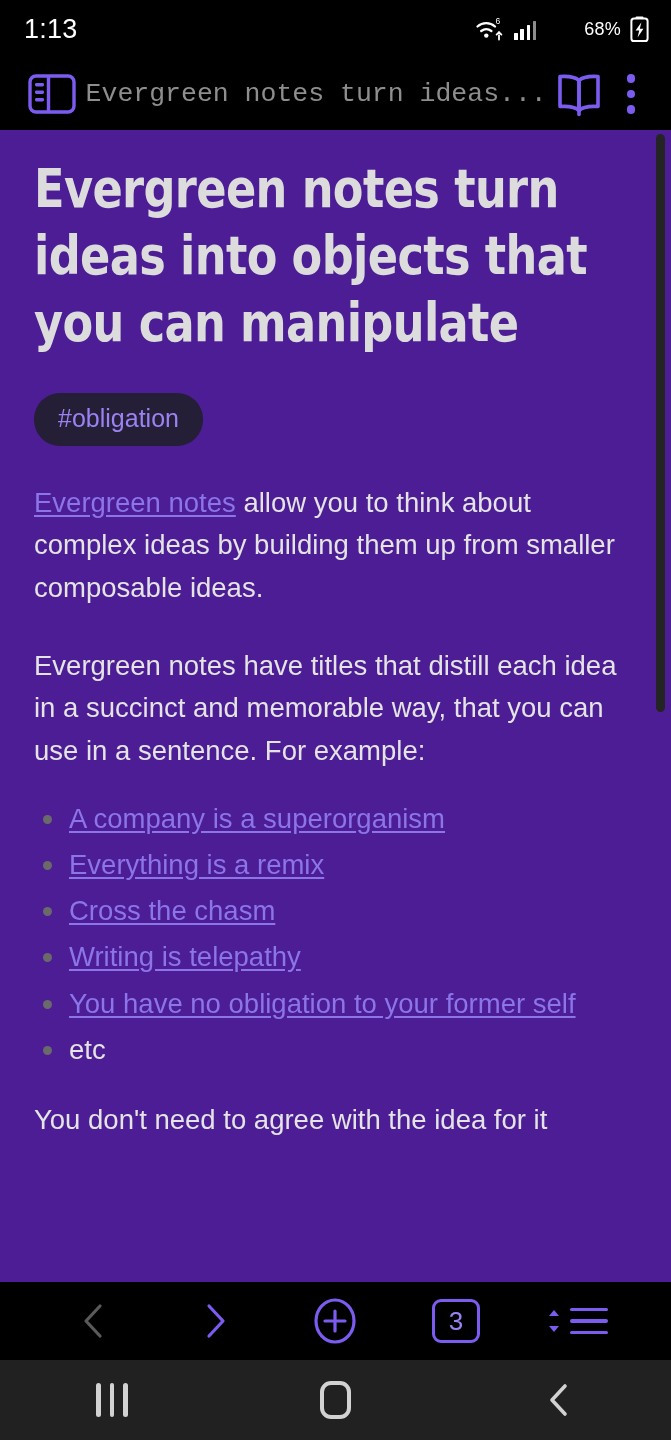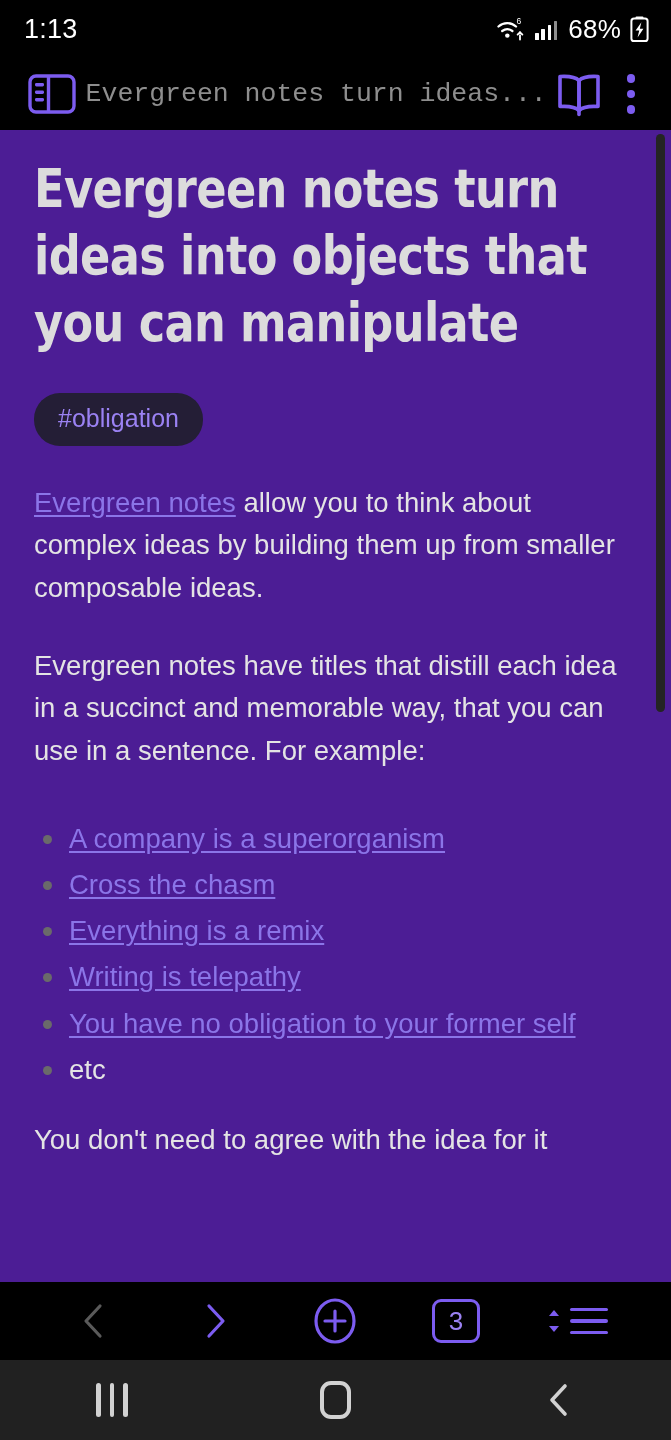--- a/index.html
+++ b/index.html
@@ -32,21 +32,21 @@
   }
   .wifi-wrap { position:relative; width:30px; height:26px; }
   .sig-wrap  { width:24px; height:22px; display:flex; align-items:flex-end; gap:2.5px; }
   .sig-wrap i {
     display:block; width:3.6px; background:#ffffff; border-radius:.5px;
   }
   .sig-wrap i:nth-child(1){ height:7px; }
   .sig-wrap i:nth-child(2){ height:11px; }
   .sig-wrap i:nth-child(3){ height:15px; }
   .sig-wrap i:nth-child(4){ height:19px; background:#8d8d8d; }
-  .battery-pct { color:#fff; font-size:26px; letter-spacing:.2px; }
+  .battery-pct { color:#fff; font-size:18px; letter-spacing:.2px;margin-left:37px; }
   .batt-ico { width:19px; height:26px; position:relative; }
 
   
   .toolbar {
     height:72px; flex:0 0 72px;
     display:flex; align-items:center;
     padding:0 18px 0 22px;
     background:#000;
   }
   .tb-btn {
@@ -111,21 +111,21 @@
   }
   .lnk {
     color:#8b75e8;
     text-decoration:underline;
     text-decoration-color:#8b75e8;
     text-underline-offset:3px;
     cursor:pointer;
   }
   ul.bullets {
     list-style:none;
-    margin-top:44px;
+    margin-top:24px;
   }
   ul.bullets li {
     display:flex; align-items:flex-start;
     font-size:27.5px;
     line-height:1.68;
     color:#e4e4e4;
   }
   ul.bullets li .dot {
     flex:0 0 auto;
     width:9px; height:9px; border-radius:50%;
@@ -283,25 +283,25 @@
 
       <p class="para">Evergreen notes have titles that distill each idea in a succinct and memorable way, that you can use in a sentence. For example:</p>
 
       <ul class="bullets">
         <li>
           <span class="dot"></span>
           <a class="lnk">A company is a superorganism</a>
         </li>
         <li>
           <span class="dot"></span>
+          <a class="lnk">Everything is a remix</a>
+        </li>
+        <li>
+          <span class="dot"></span>
           <a class="lnk">Cross the chasm</a>
-        </li>
-        <li>
-          <span class="dot"></span>
-          <a class="lnk">Everything is a remix</a>
         </li>
         <li>
           <span class="dot"></span>
           <a class="lnk">Writing is telepathy</a>
         </li>
         <li>
           <span class="dot"></span>
           <a class="lnk">You have no obligation to your former self</a>
         </li>
         <li>

